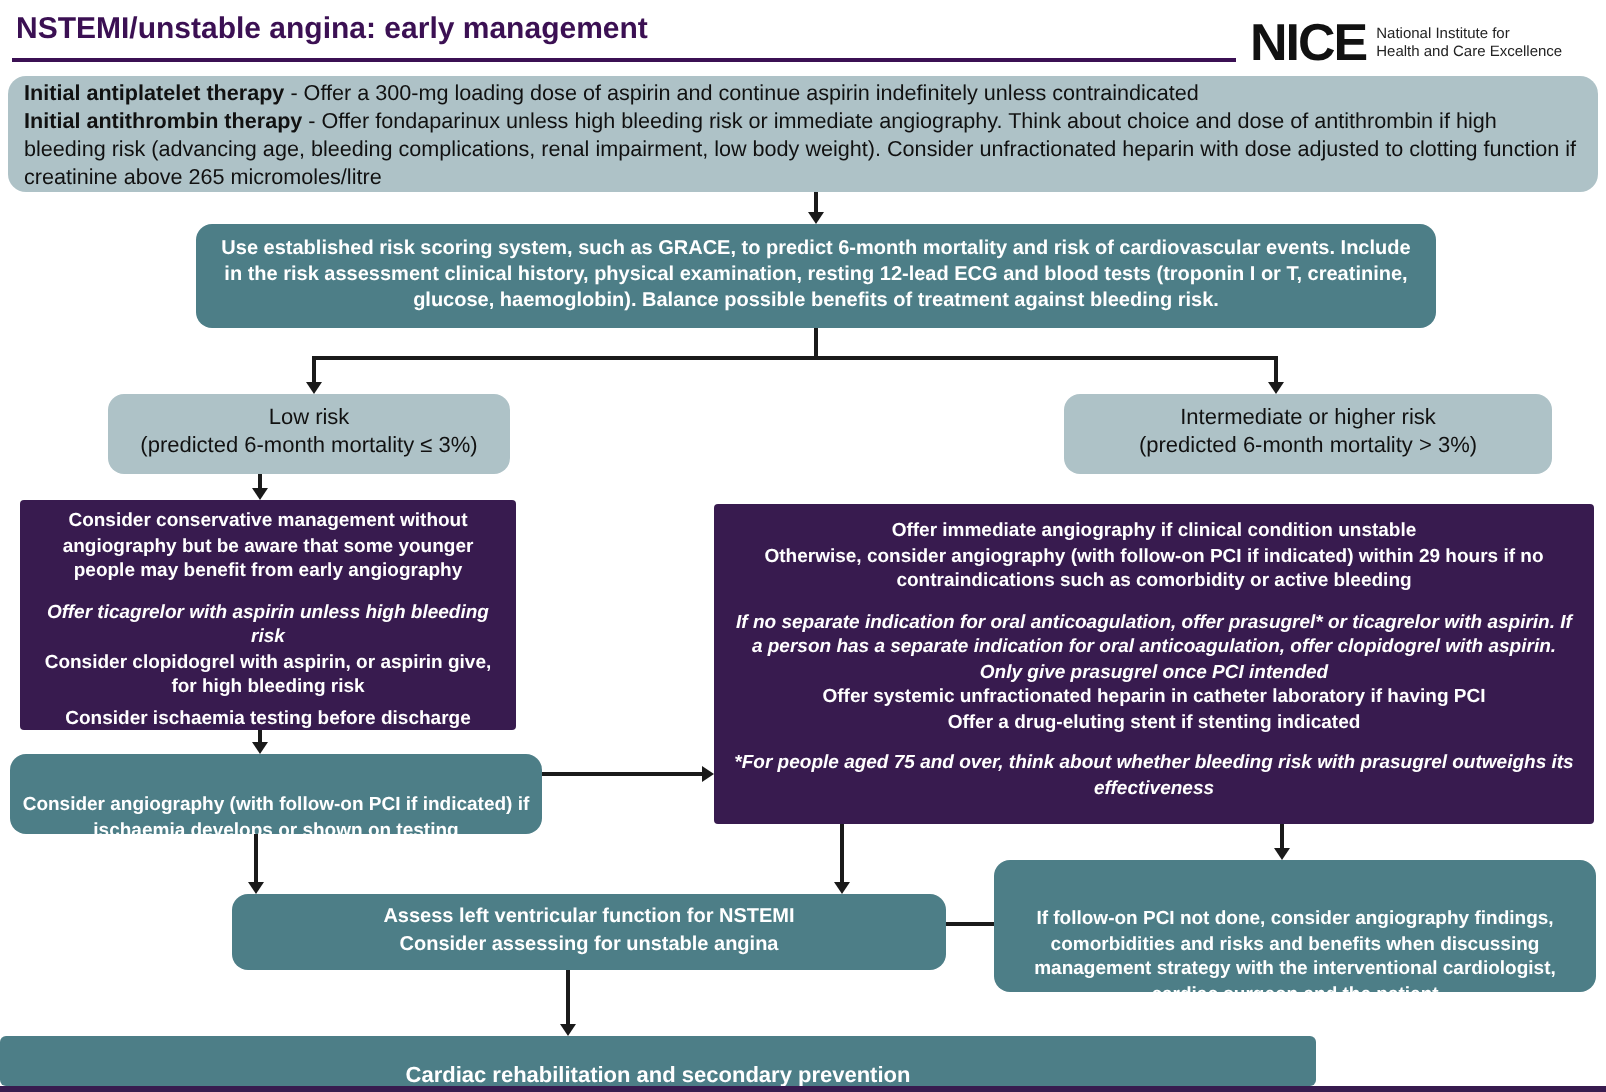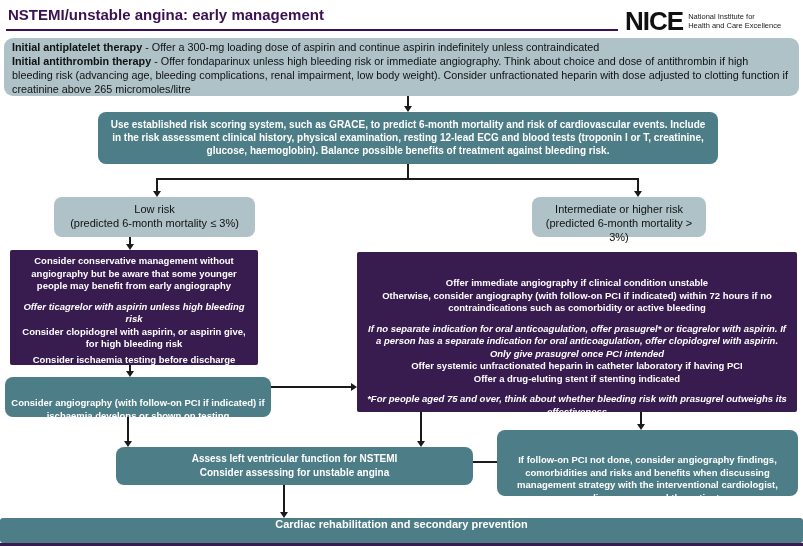--- a/index.html
+++ b/index.html
@@ -14,27 +14,27 @@
   .nice-logo{position:absolute;left:625px;top:8px;display:flex;align-items:center;gap:5px;}
   .nice-word{font-size:26px;font-weight:bold;color:#111;letter-spacing:-1px;line-height:26px;}
   .nice-tag{font-size:7.5px;color:#222;line-height:9px;}
   .box{position:absolute;box-sizing:border-box;border-radius:8px;}
   .light{background:#aec2c7;color:#111;}
   .teal{background:#4d7e87;color:#ffffff;font-weight:bold;text-align:center;}
   .purple{background:#381b4f;color:#ffffff;font-weight:bold;text-align:center;border-radius:2px;}
   .topbox{left:4px;top:38px;width:795px;height:58px;padding:2px 8px;font-size:10.8px;line-height:14px;border-radius:9px;}
   .riskbox{left:98px;top:112px;width:620px;height:52px;padding:6px 12px;font-size:10px;line-height:13px;}
   .lowrisk{left:54px;top:197px;width:201px;height:40px;padding:5px 4px;font-size:11px;line-height:14px;text-align:center;}
-  .highrisk{left:532px;top:197px;width:174px;height:40px;padding:5px 4px;font-size:11px;line-height:14px;text-align:center;}
+  .highrisk{left:532px;top:197px;width:244px;height:40px;padding:5px 4px;font-size:11px;line-height:14px;text-align:center;}
   .consbox{left:10px;top:250px;width:248px;height:115px;padding:5px 6px;font-size:9.5px;line-height:12.5px;}
   .angiobox{left:5px;top:377px;width:266px;height:40px;padding:20px 6px;font-size:9.5px;line-height:12.5px;}
-  .immbox{left:357px;top:252px;width:440px;height:160px;padding:25px 8px;font-size:9.5px;line-height:12.5px;}
+  .immbox{left:357px;top:252px;width:440px;height:160px;padding:8px 8px;font-size:9.5px;line-height:12.5px;}
   .followbox{left:497px;top:430px;width:301px;height:66px;padding:24px 8px;font-size:9.5px;line-height:12.5px;}
   .assessbox{left:116px;top:447px;width:357px;height:38px;padding:5px 6px;font-size:10px;line-height:14px;}
-  .rehabbar{left:0;top:518px;width:803px;height:25px;border-radius:3px;padding-top:0;font-size:11px;line-height:13px;}
+  .rehabbar{left:0;top:518px;width:658px;height:25px;border-radius:3px;padding-top:14px;font-size:11px;line-height:13px;}
   .bottom-rule{position:absolute;left:0;top:543px;width:803px;height:3px;background:#381b4f;}
   .gap{margin-top:8px;font-style:italic;}
   .smallgap{margin-top:3px;}
   .vline{position:absolute;width:1.5px;background:#1a1a1a;}
   .hline{position:absolute;height:1.5px;background:#1a1a1a;}
   .ah-down{position:absolute;width:0;height:0;border-left:4px solid transparent;border-right:4px solid transparent;border-top:6px solid #1a1a1a;}
   .ah-right{position:absolute;width:0;height:0;border-top:4px solid transparent;border-bottom:4px solid transparent;border-left:6px solid #1a1a1a;}
   .ah-left{position:absolute;width:0;height:0;border-top:4px solid transparent;border-bottom:4px solid transparent;border-right:6px solid #1a1a1a;}
 </style>
 </head>
@@ -92,21 +92,21 @@
   <div class="vline" style="left:129px;top:365px;height:6px;"></div>
   <div class="ah-down" style="left:125.5px;top:371px;"></div>
 
   <div class="box teal angiobox">Consider angiography (with follow-on PCI if indicated) if ischaemia develops or shown on testing</div>
 
   <div class="hline" style="left:271px;top:386px;width:80px;"></div>
   <div class="ah-right" style="left:351px;top:382.5px;"></div>
 
   <div class="box purple immbox">
     <div>Offer immediate angiography if clinical condition unstable</div>
-    <div>Otherwise, consider angiography (with follow-on PCI if indicated) within 72 hours if no contraindications such as comorbidity or active bleeding</div>
+    <div>Otherwise, consider angiography (with follow-on PCI if indicated) within 29 hours if no contraindications such as comorbidity or active bleeding</div>
     <div class="gap">If no separate indication for oral anticoagulation, offer prasugrel* or ticagrelor with aspirin. If a person has a separate indication for oral anticoagulation, offer clopidogrel with aspirin. Only give prasugrel once PCI intended</div>
     <div>Offer systemic unfractionated heparin in catheter laboratory if having PCI</div>
     <div>Offer a drug-eluting stent if stenting indicated</div>
     <div class="gap">*For people aged 75 and over, think about whether bleeding risk with prasugrel outweighs its effectiveness</div>
   </div>
 
   <div class="vline" style="left:420px;top:412px;height:29px;"></div>
   <div class="ah-down" style="left:416.5px;top:441px;"></div>
   <div class="vline" style="left:640px;top:412px;height:12px;"></div>
   <div class="ah-down" style="left:636.5px;top:424px;"></div>

